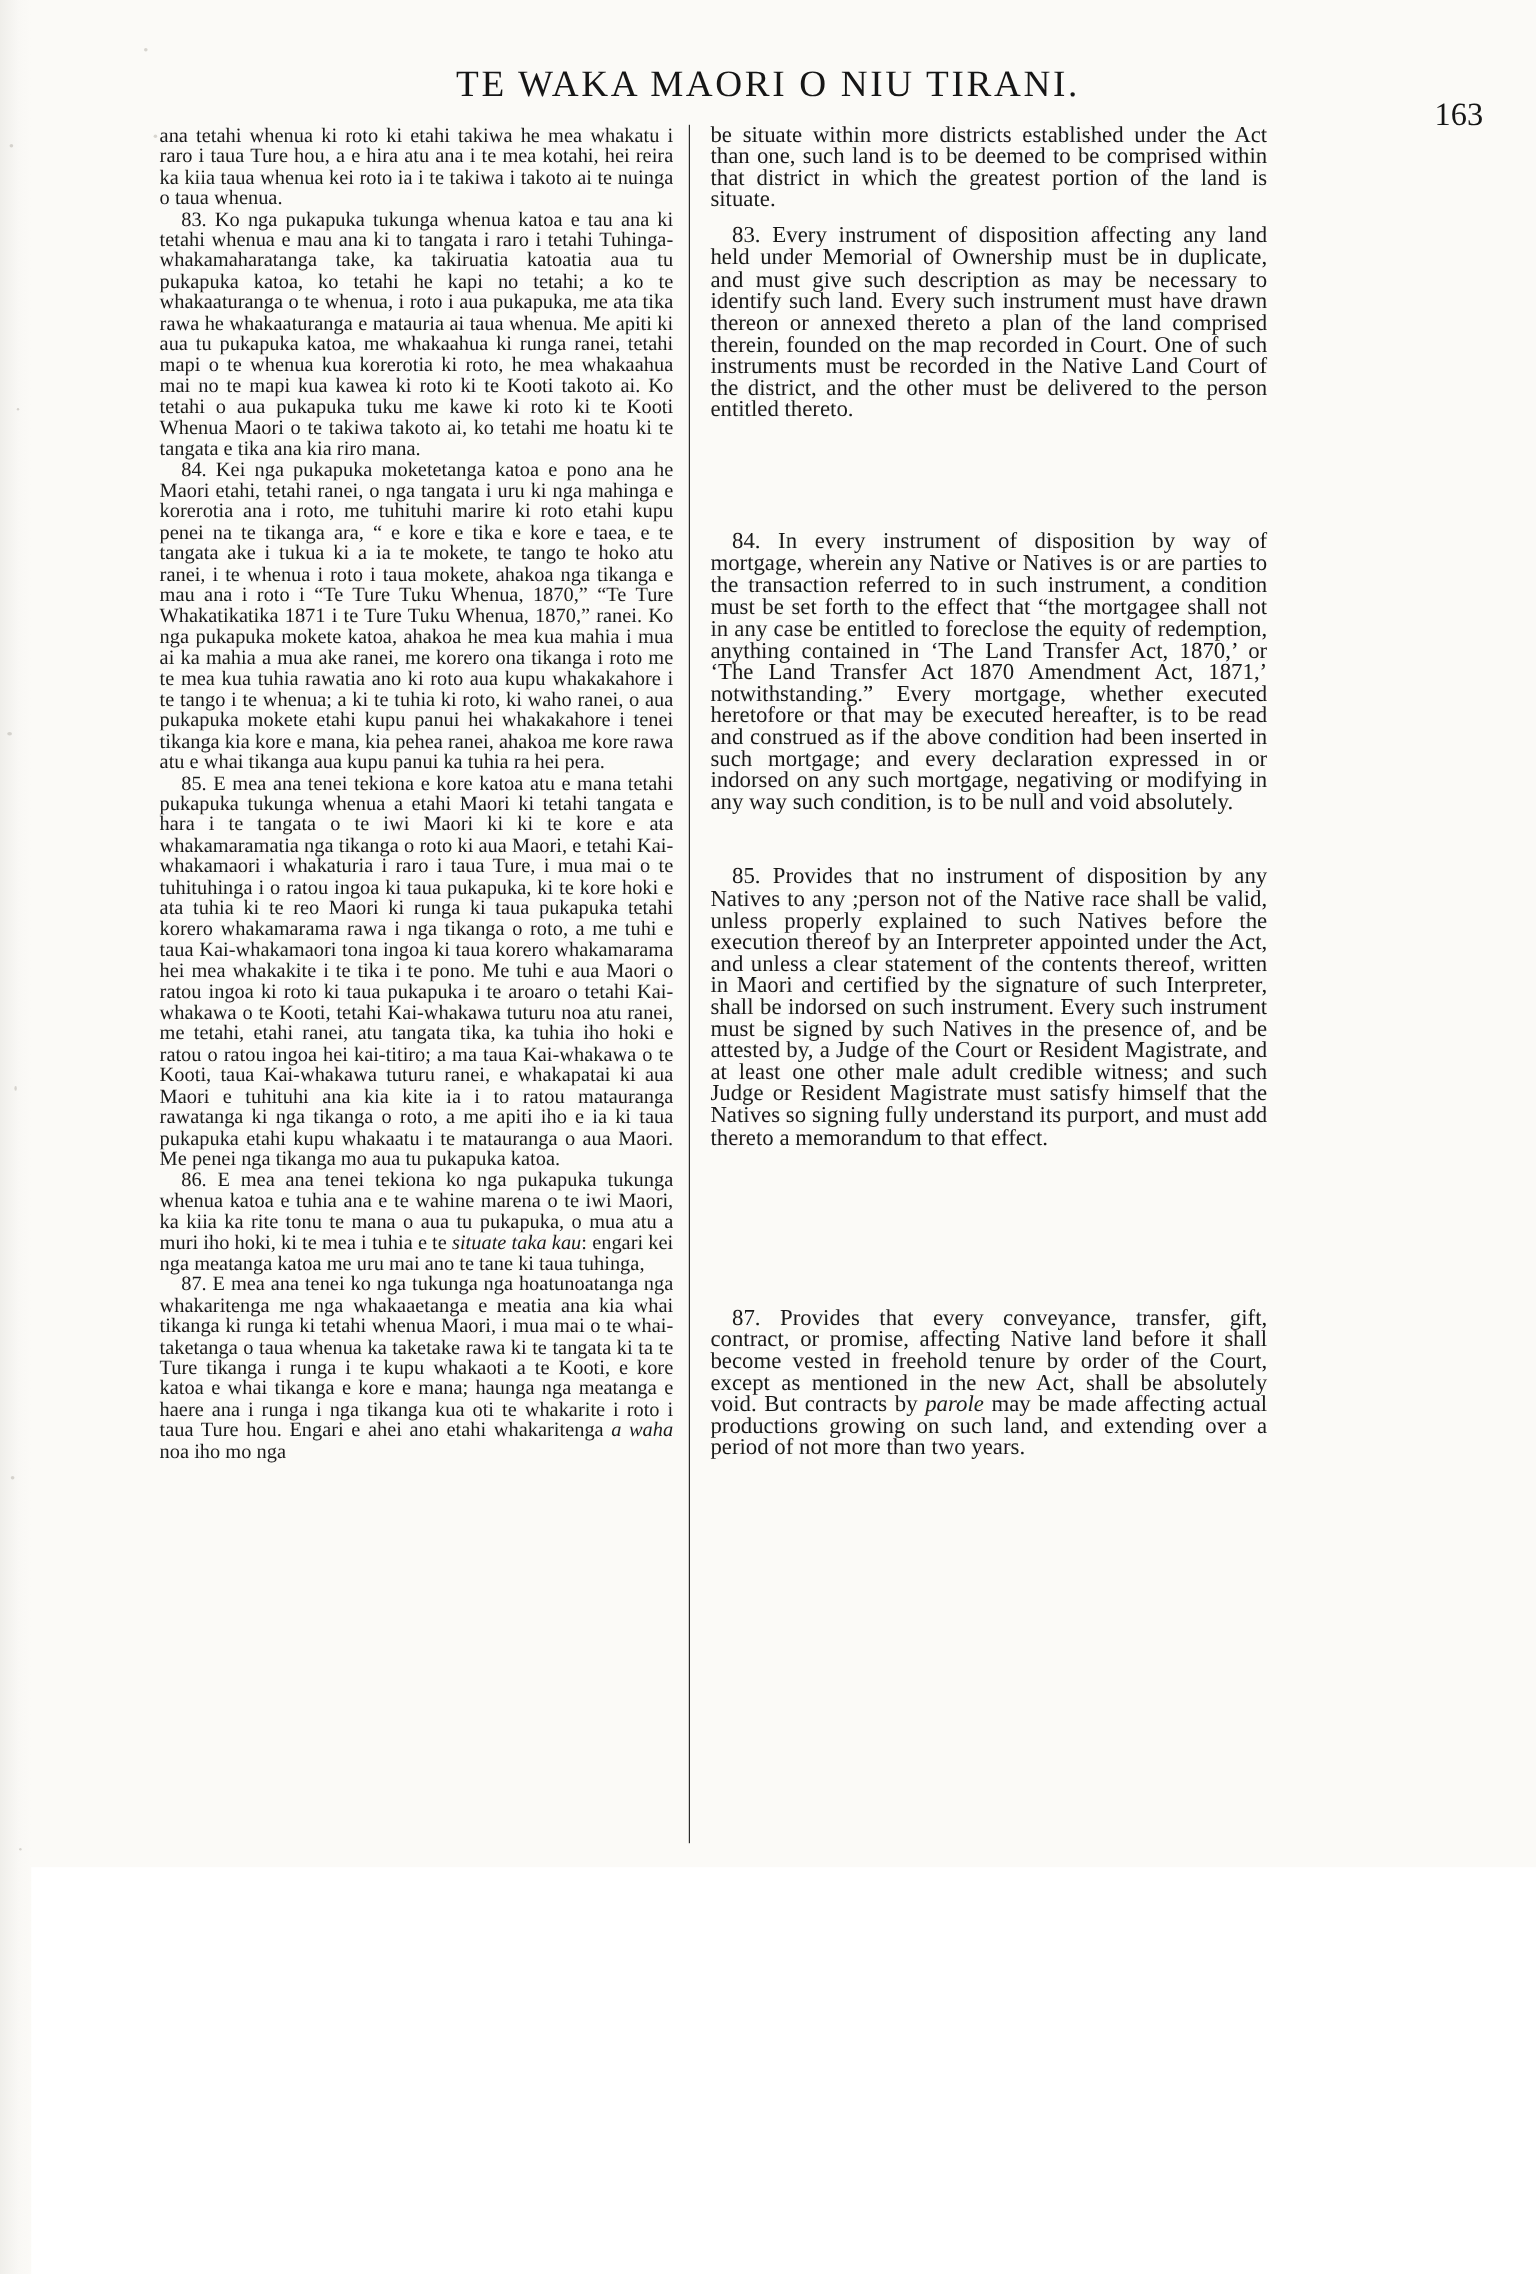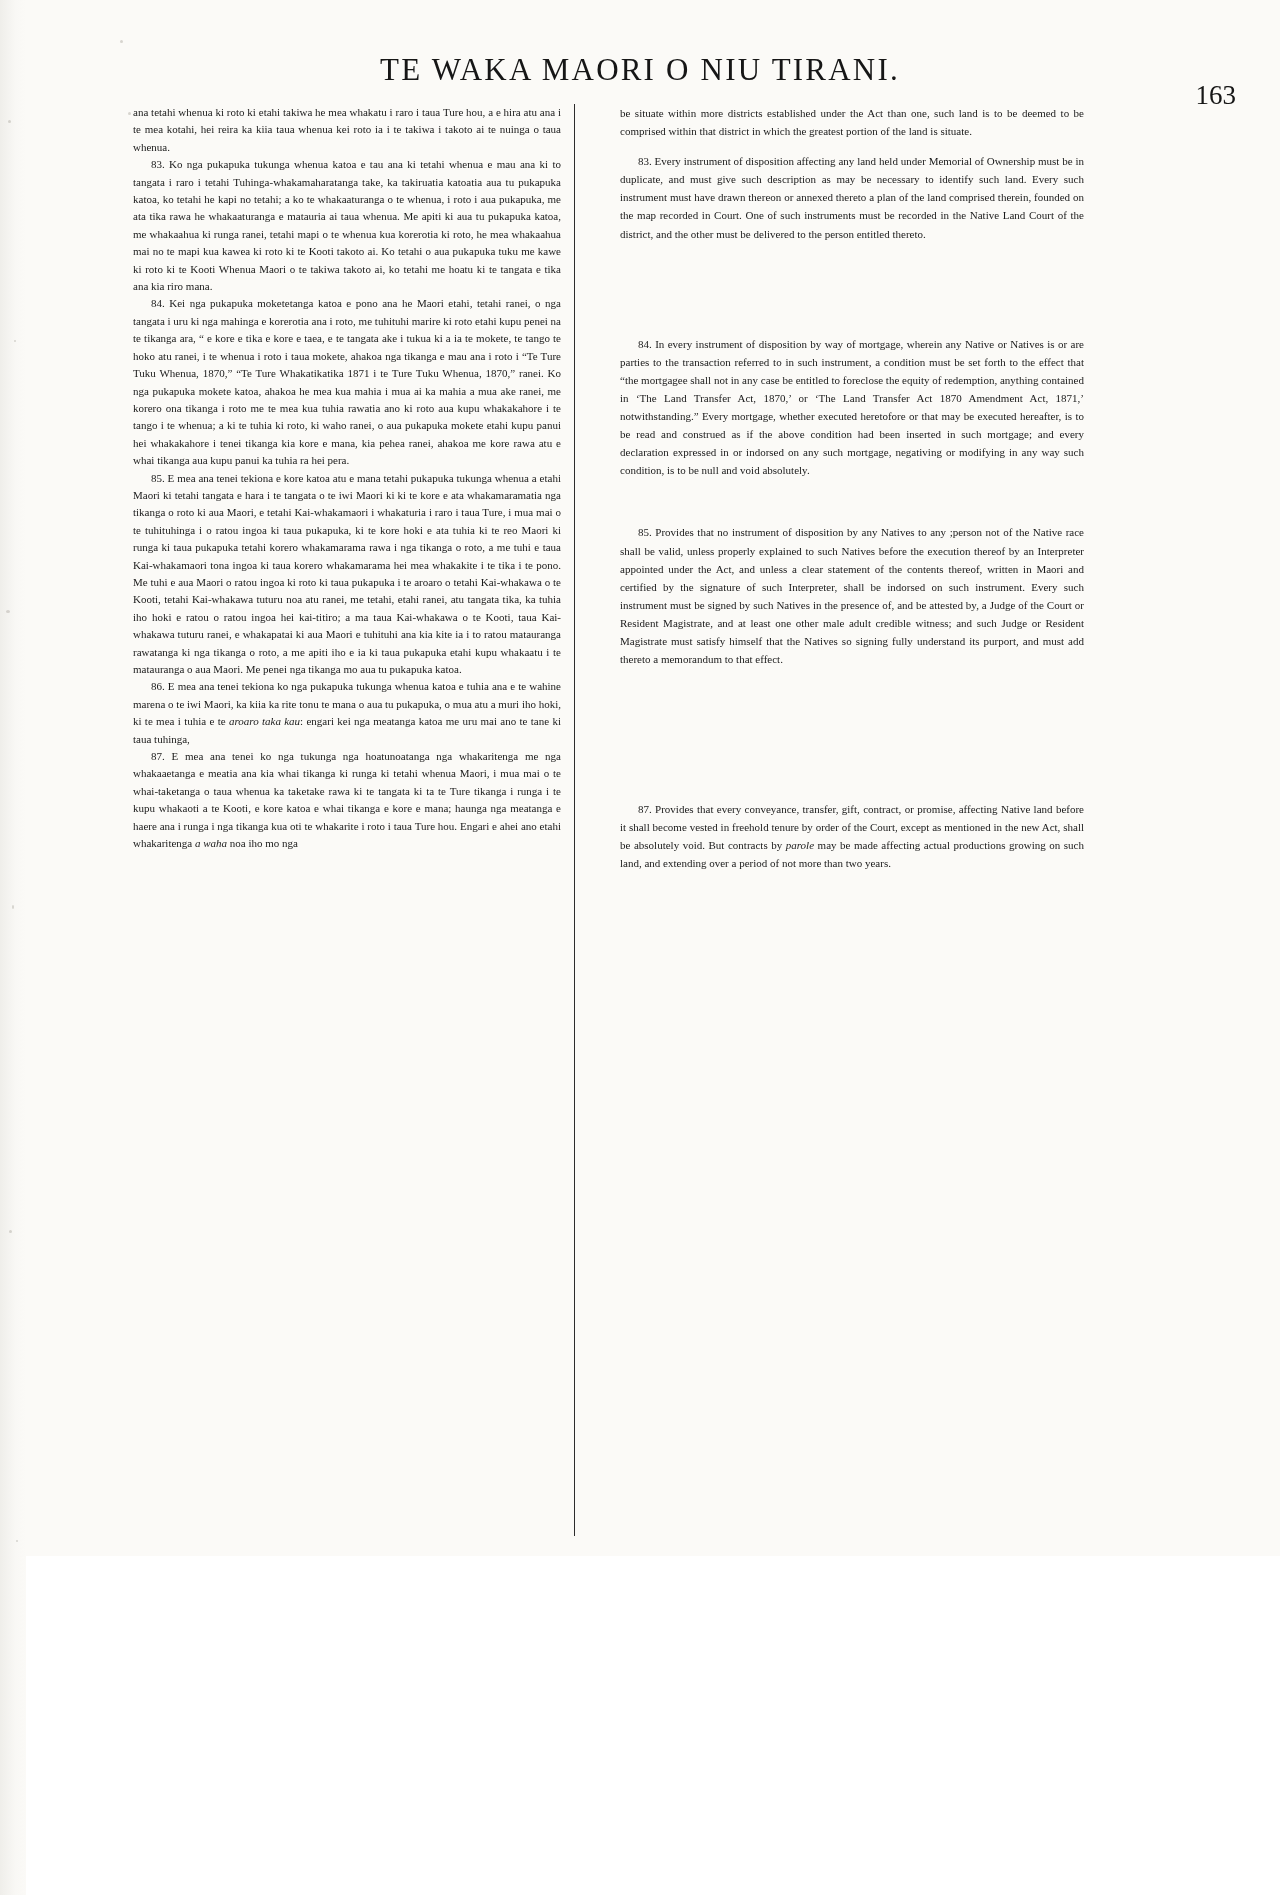--- a/index.html
+++ b/index.html
@@ -72,36 +72,35 @@
     position: absolute;
     top: 104px;
     left: 574px;
     width: 1px;
     height: 1432px;
     background: #2c2c2c;
   }
   .col {
     position: absolute;
     top: 0;
-    font-size: 11px;
+    font-size: 17px;
     line-height: 17.4px;
     text-align: justify;
     text-justify: inter-word;
     hyphens: none;
   }
   .col-left {
     left: 0;
     width: 428px;
   }
   .col-right {
     left: 459px;
     width: 464px;
-    font-size: 11px;
+    font-size: 19px;
     line-height: 18.1px;
-    margin-left: 28px;
   }
   .col p {
     margin: 0 0 0 0;
     text-indent: 18px;
   }
   .col p.noindent { text-indent: 0; }
   .col-right p { margin-bottom: 0; }
   .gap-sm { height: 12px; }
   .gap-md { height: 44px; }
   .gap-lg { height: 92px; }
@@ -130,21 +129,21 @@
 
   <div class="rule"></div>
 
   <div class="columns">
 
     <div class="col col-left">
       <p class="noindent">ana tetahi whenua ki roto ki etahi takiwa he mea whakatu i raro i taua Ture hou, a e hira atu ana i te mea kotahi, hei reira ka kiia taua whenua kei roto ia i te takiwa i takoto ai te nuinga o taua whenua.</p>
       <p>83. Ko nga pukapuka tukunga whenua katoa e tau ana ki tetahi whenua e mau ana ki to tangata i raro i tetahi Tuhinga-whakamaharatanga take, ka takiruatia katoatia aua tu pukapuka katoa, ko tetahi he kapi no tetahi; a ko te whakaaturanga o te whenua, i roto i aua pukapuka, me ata tika rawa he whakaaturanga e matauria ai taua whenua.  Me apiti ki aua tu pukapuka katoa, me whakaahua ki runga ranei, tetahi mapi o te whenua kua korerotia ki roto, he mea whakaahua mai no te mapi kua kawea ki roto ki te Kooti takoto ai.  Ko tetahi o aua pukapuka tuku me kawe ki roto ki te Kooti Whenua Maori o te takiwa takoto ai, ko tetahi me hoatu ki te tangata e tika ana kia riro mana.</p>
       <p>84. Kei nga pukapuka moketetanga katoa e pono ana he Maori etahi, tetahi ranei, o nga tangata i uru ki nga mahinga e korerotia ana i roto, me tuhituhi marire ki roto etahi kupu penei na te tikanga ara, “ e kore e tika e kore e taea, e te tangata ake i tukua ki a ia te mokete, te tango te hoko atu ranei, i te whenua i roto i taua mokete, ahakoa nga tikanga e mau ana i roto i “Te Ture Tuku Whenua, 1870,” “Te Ture Whakatikatika 1871 i te Ture Tuku Whenua, 1870,” ranei.  Ko nga pukapuka mokete katoa, ahakoa he mea kua mahia i mua ai ka mahia a mua ake ranei, me korero ona tikanga i roto me te mea kua tuhia rawatia ano ki roto aua kupu whakakahore i te tango i te whenua; a ki te tuhia ki roto, ki waho ranei, o aua pukapuka mokete etahi kupu panui hei whakakahore i tenei tikanga kia kore e mana, kia pehea ranei, ahakoa me kore rawa atu e whai tikanga aua kupu panui ka tuhia ra hei pera.</p>
       <p>85. E mea ana tenei tekiona e kore katoa atu e mana tetahi pukapuka tukunga whenua a etahi Maori ki tetahi tangata e hara i te tangata o te iwi Maori ki ki te kore e ata whakamaramatia nga tikanga o roto ki aua Maori, e tetahi Kai-whakamaori i whakaturia i raro i taua Ture, i mua mai o te tuhituhinga i o ratou ingoa ki taua pukapuka, ki te kore hoki e ata tuhia ki te reo Maori ki runga ki taua pukapuka tetahi korero whakamarama rawa i nga tikanga o roto, a me tuhi e taua Kai-whakamaori tona ingoa ki taua korero whakamarama hei mea whakakite i te tika i te pono.  Me tuhi e aua Maori o ratou ingoa ki roto ki taua pukapuka i te aroaro o tetahi Kai-whakawa o te Kooti, tetahi Kai-whakawa tuturu noa atu ranei, me tetahi, etahi ranei, atu tangata tika, ka tuhia iho hoki e ratou o ratou ingoa hei kai-titiro; a ma taua Kai-whakawa o te Kooti, taua Kai-whakawa tuturu ranei, e whakapatai ki aua Maori e tuhituhi ana kia kite ia i to ratou matauranga rawatanga ki nga tikanga o roto, a me apiti iho e ia ki taua pukapuka etahi kupu whakaatu i te matauranga o aua Maori.  Me penei nga tikanga mo aua tu pukapuka katoa.</p>
-      <p>86. E mea ana tenei tekiona ko nga pukapuka tukunga whenua katoa e tuhia ana e te wahine marena o te iwi Maori, ka kiia ka rite tonu te mana o aua tu pukapuka, o mua atu a muri iho hoki, ki te mea i tuhia e te <em>aroaro taka kau</em>: engari kei nga meatanga katoa me uru mai ano te tane ki taua tuhinga,</p>
+      <p>86. E mea ana tenei tekiona ko nga pukapuka tukunga whenua katoa e tuhia ana e te wahine marena o te iwi Maori, ka kiia ka rite tonu te mana o aua tu pukapuka, o mua atu a muri iho hoki, ki te mea i tuhia e te <em>situate taka kau</em>: engari kei nga meatanga katoa me uru mai ano te tane ki taua tuhinga,</p>
       <p>87. E mea ana tenei ko nga tukunga nga hoatunoatanga nga whakaritenga me nga whakaaetanga e meatia ana kia whai tikanga ki runga ki tetahi whenua Maori, i mua mai o te whai-taketanga o taua whenua ka taketake rawa ki te tangata ki ta te Ture tikanga i runga i te kupu whakaoti a te Kooti, e kore katoa e whai tikanga e kore e mana; haunga nga meatanga e haere ana i runga i nga tikanga kua oti te whakarite i roto i taua Ture hou.  Engari e ahei ano etahi whakaritenga <em>a waha</em> noa iho mo nga</p>
     </div>
 
     <div class="col col-right">
       <p class="noindent">be situate within more districts established under the Act than one, such land is to be deemed to be comprised within that district in which the greatest portion of the land is situate.</p>
       <div class="gap-sm"></div>
       <p>83. Every instrument of disposition affecting any land held under Memorial of Ownership must be in duplicate, and must give such description as may be necessary to identify such land.   Every such instrument must have drawn thereon or annexed thereto a plan of the land comprised therein, founded on the map recorded in Court.   One of such instruments must be recorded in the Native Land Court of the district, and the other must be delivered to the person entitled thereto.</p>
       <div class="gap-lg"></div>
       <p>84. In every instrument of disposition by way of mortgage, wherein any Native or Natives is or are parties to the transaction referred to in such instrument, a condition must be set forth to the effect that “the mortgagee shall not in any case be entitled to foreclose the equity of redemption, anything contained in ‘The Land Transfer Act, 1870,’ or ‘The Land Transfer Act 1870 Amendment Act, 1871,’ notwithstanding.” Every mortgage, whether executed heretofore or that may be executed hereafter, is to be read and construed as if the above condition had been inserted in such mortgage; and every declaration expressed in or indorsed on any such mortgage, negativing or modifying in any way such condition, is to be null and void absolutely.</p>
       <div class="gap-md"></div>

